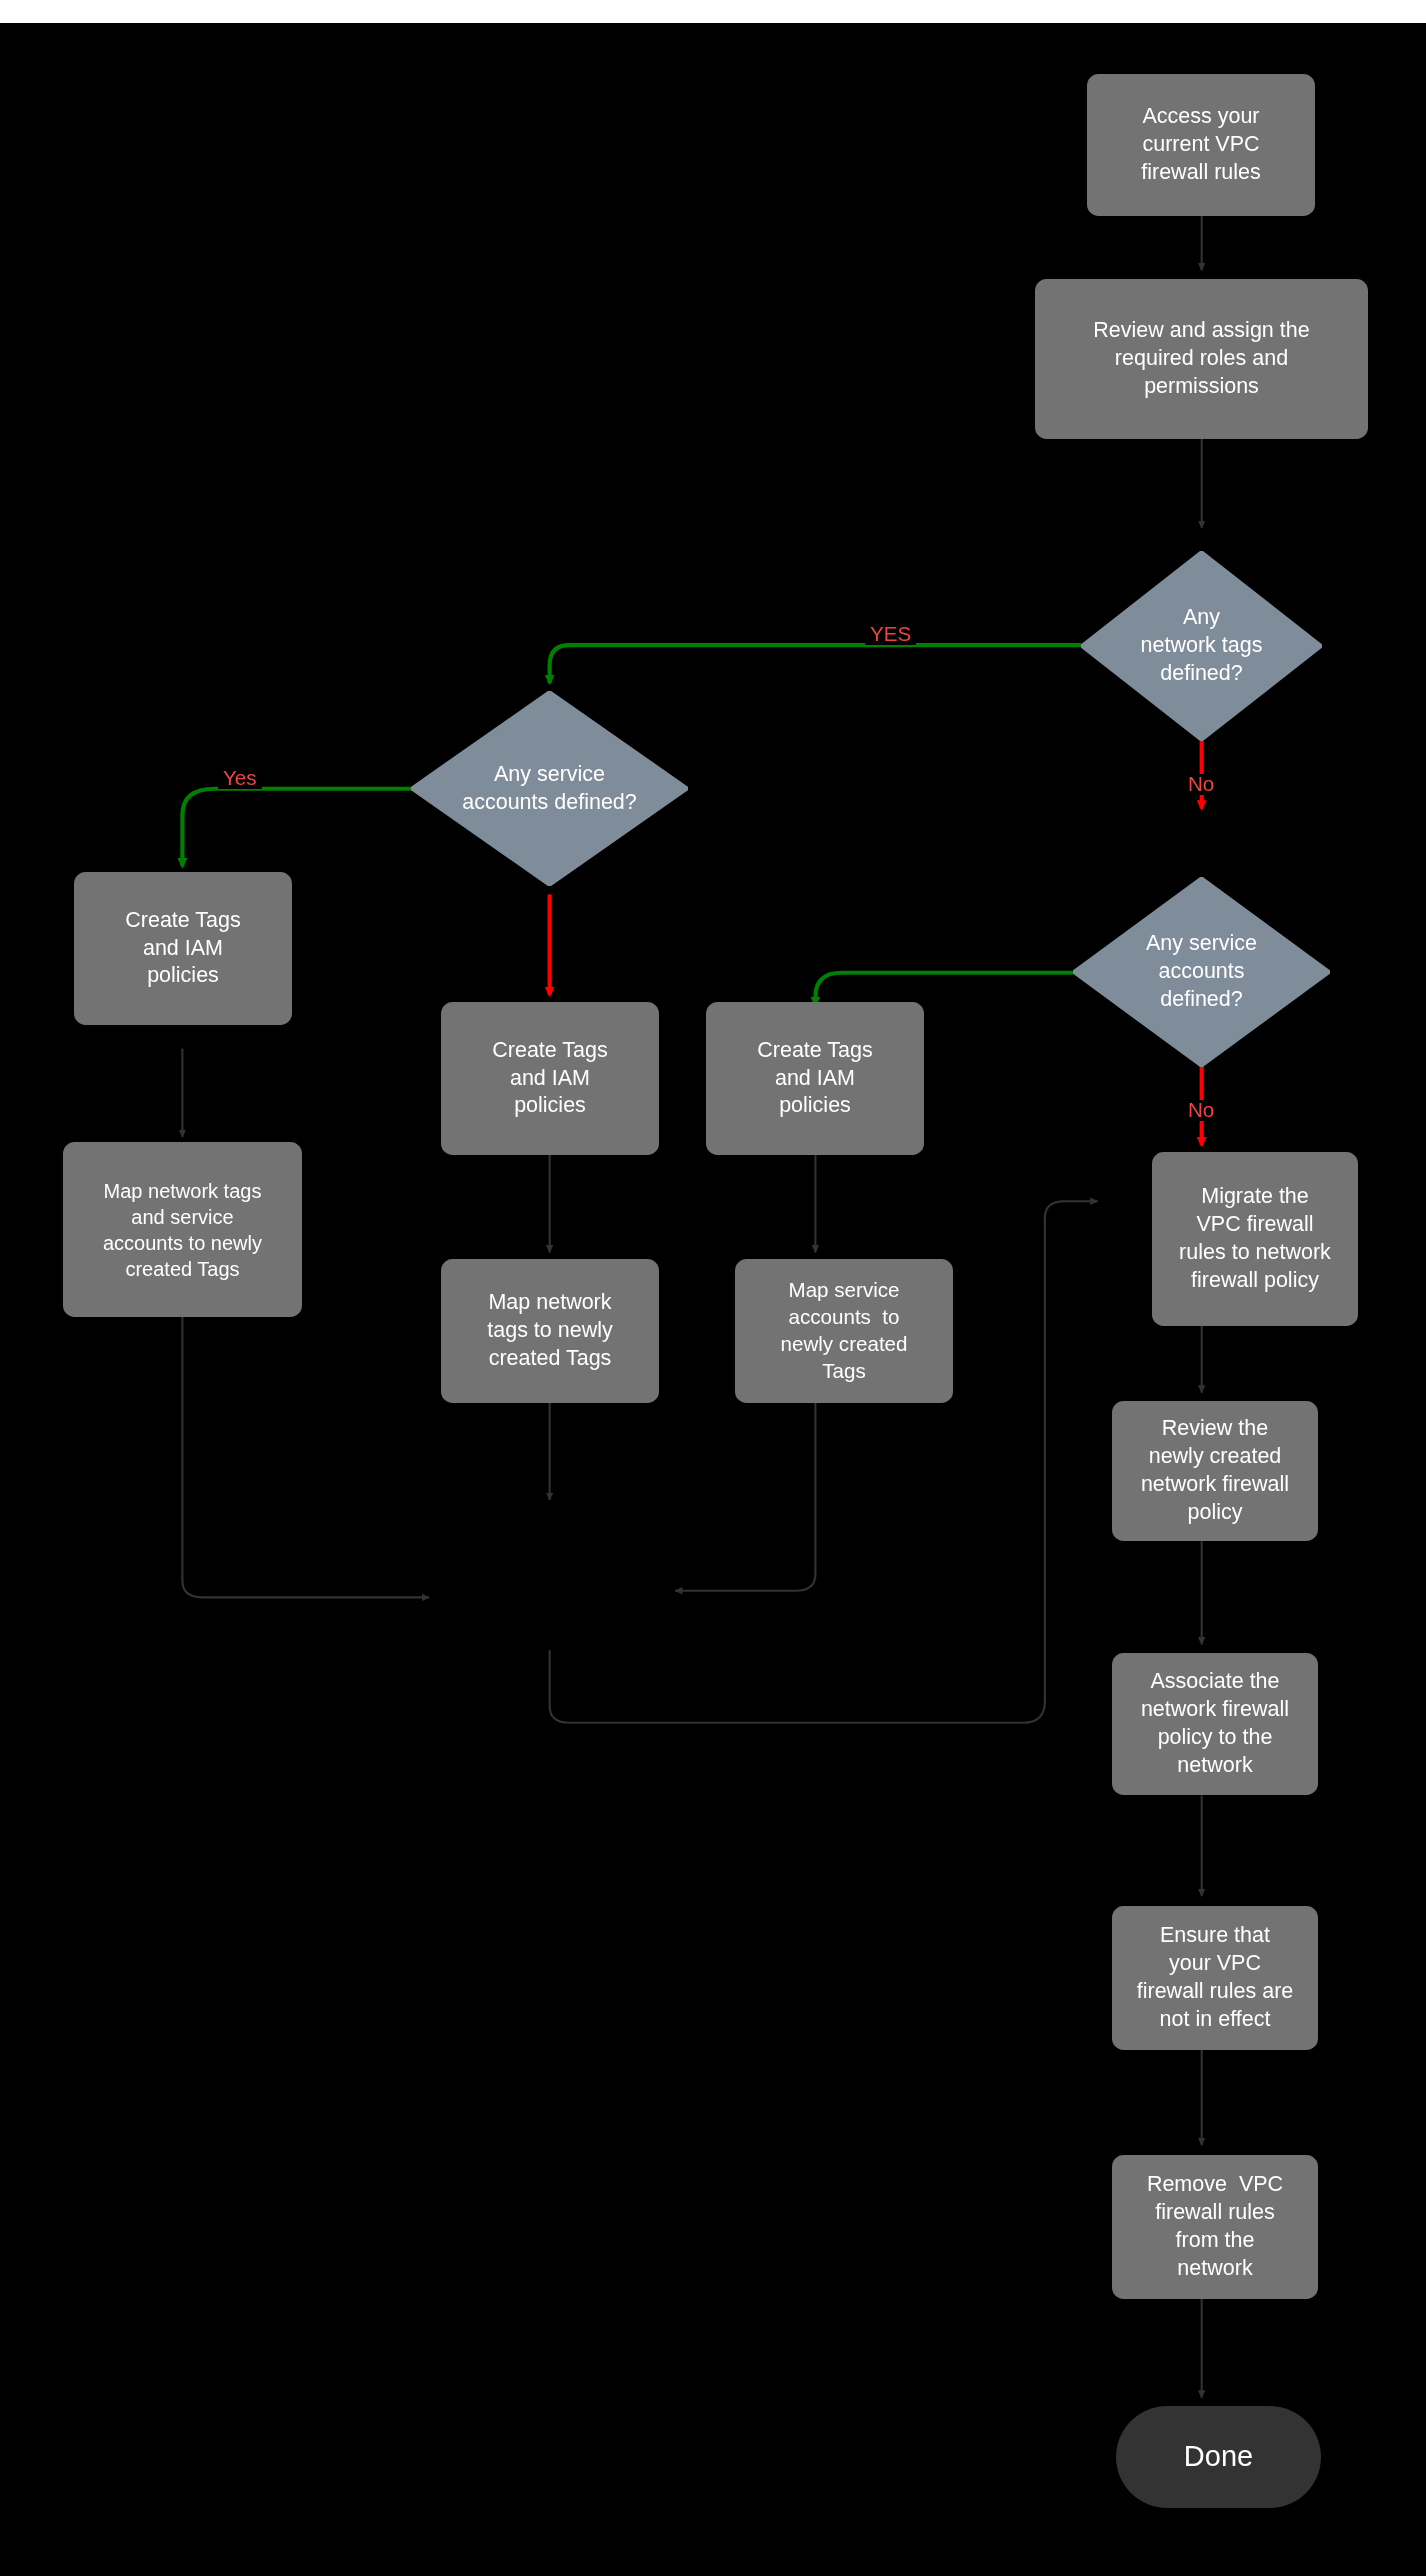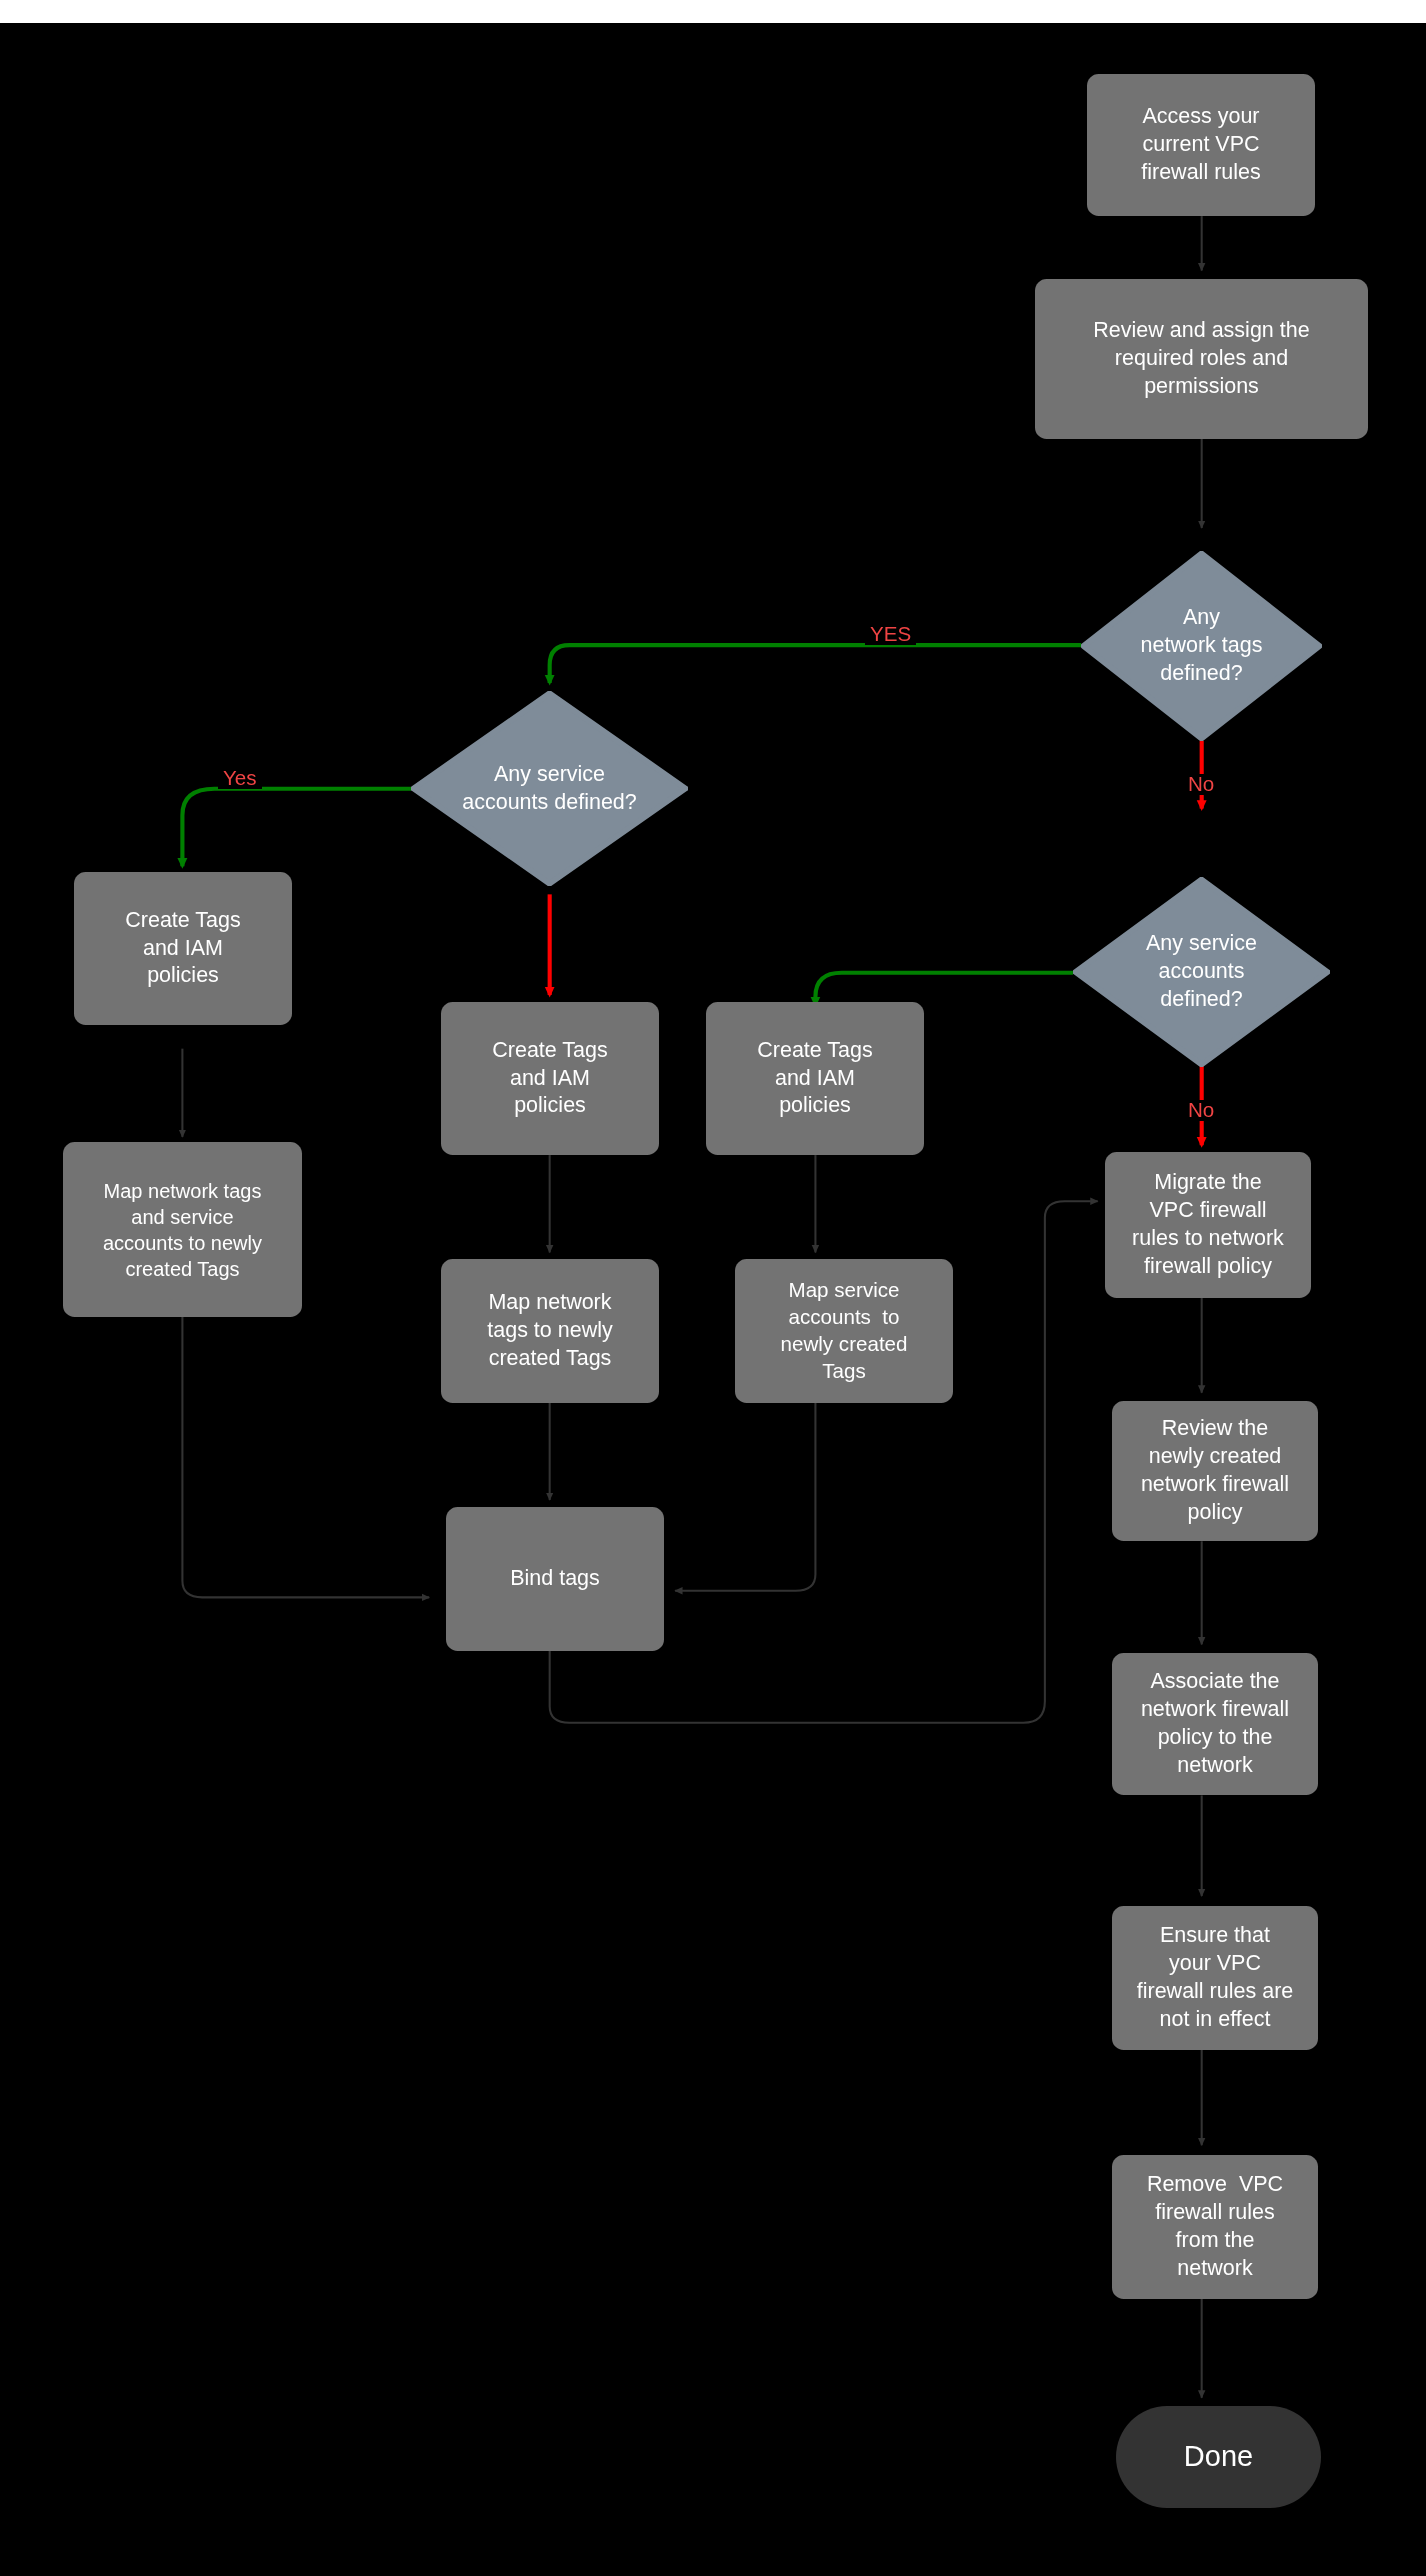--- a/index.html
+++ b/index.html
@@ -267,25 +267,22 @@
 created Tags</span>
     </div>
 
     <div class="node process fs25" style="left:706px; top:1236px; width:218px; height:144px;">
       <span class="nlabel">Map service
 accounts  to
 newly created
 Tags</span>
     </div>
 
-    <div class="node process fs26" style="left:446px; top:1484px; width:218px; height:144px;">
-      <span class="nlabel">Bind tags</span>
-    </div>
-
-    <div class="node process fs26" style="left:1105px; top:1129px; width:206px; height:146px;">
+
+    <div class="node process fs26" style="left:1152px; top:1129px; width:206px; height:174px;">
       <span class="nlabel">Migrate the
 VPC firewall
 rules to network
 firewall policy</span>
     </div>
 
     <div class="node process fs26" style="left:1112px; top:1378px; width:206px; height:140px;">
       <span class="nlabel">Review the
 newly created
 network firewall

